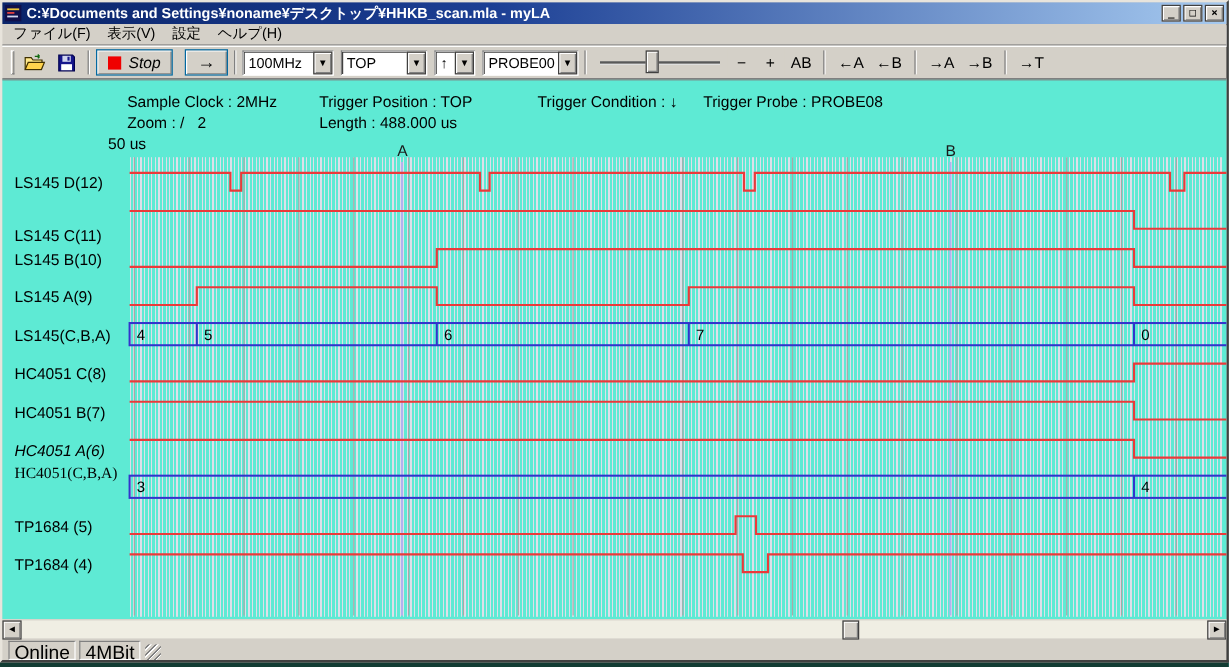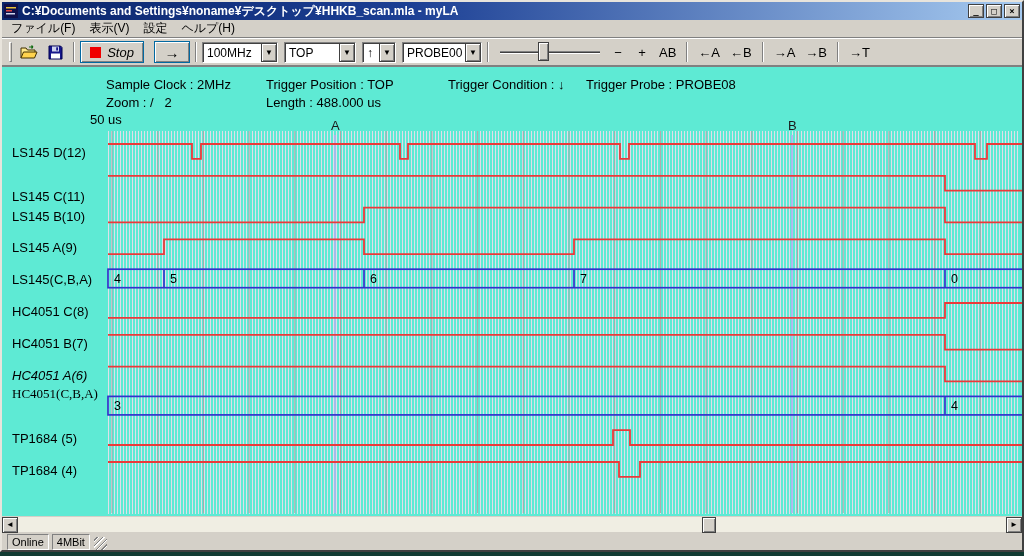--- a/index.html
+++ b/index.html
@@ -83,21 +83,21 @@
   .sb-btn { position:absolute; top:0; width:16px; height:16px; background:#d4d0c8;
     border:1px solid #404040; box-shadow:inset 1px 1px 0 #fff, inset -1px -1px 0 #808080;
     font-size:8px; line-height:14px; text-align:center; color:#000; }
   .sb-thumb { position:absolute; left:700px; top:0; width:14px; height:16px; background:#d4d0c8;
     border:1px solid #404040; box-shadow:inset 1px 1px 0 #fff, inset -1px -1px 0 #808080; }
 
   
   .statusbar { height:20px; display:flex; align-items:center; padding:2px 2px 2px 2px; font-size:12px; }
   .status-left { flex:1; height:16px; padding:1px 6px;
     border:1px solid; border-color:#808080 #fff #fff #808080; white-space:nowrap; }
-  .status-badge { height:16px; padding:1px 4px; margin-left:3px; font-size:11px;
+  .status-badge { height:16px; padding:1px 4px; margin-left:3px; font-size:16px;
     border:1px solid; border-color:#808080 #fff #fff #808080; white-space:nowrap; }
   .resize-grip { width:13px; height:13px; margin-left:4px; align-self:flex-end;
     background:repeating-linear-gradient(135deg,transparent 0 2px,#808080 2px 3px,#fff 3px 4px); }
 </style>
 </head>
 <body>
 
 <div class="window">
 
   <div class="titlebar">

